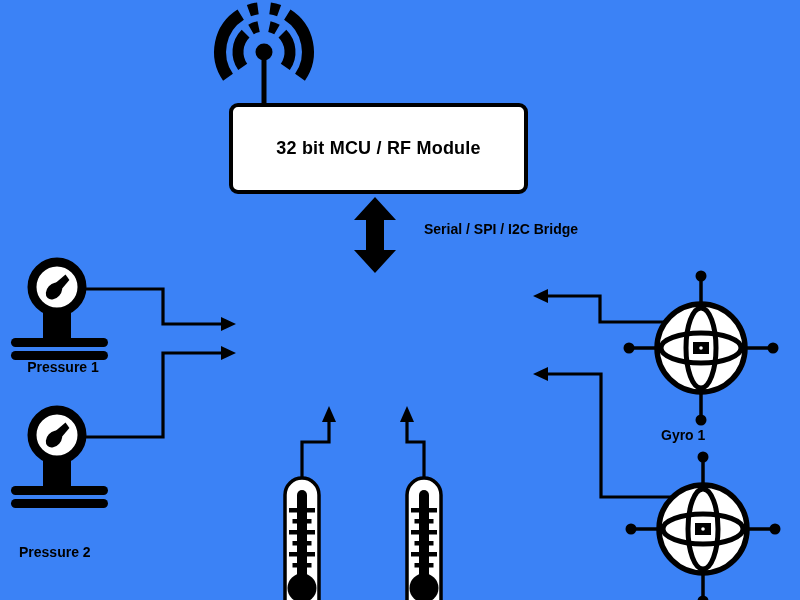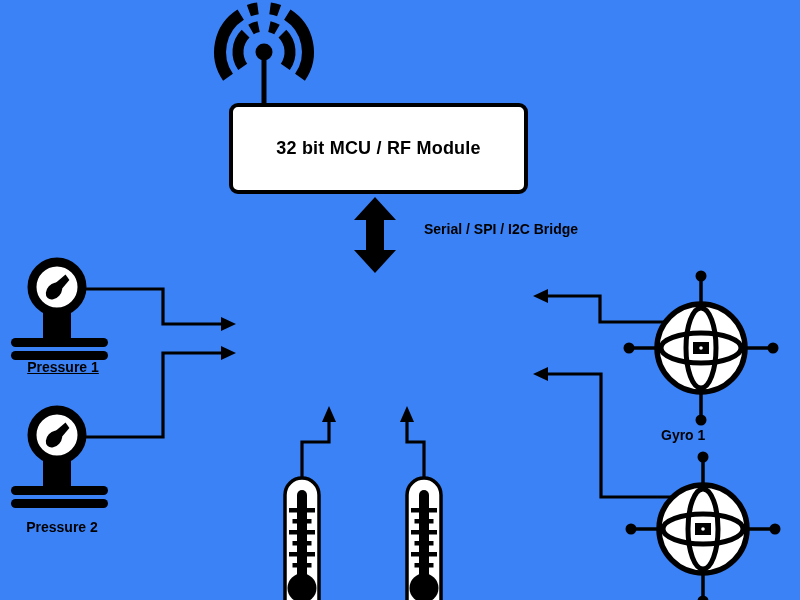--- a/index.html
+++ b/index.html
@@ -12,22 +12,22 @@
     position:absolute;box-sizing:border-box;border:4px solid #000;border-radius:9px;
     background:#fff;display:flex;align-items:center;justify-content:center;
     font-weight:bold;font-size:18px;letter-spacing:0.2px;
   }
   #rf-module-block{left:229px;top:103px;width:299px;height:91px;}
   #mcu8-block{left:234px;top:274px;width:298px;height:131px;}
   .lbl{
     position:absolute;font-weight:bold;font-size:14px;white-space:nowrap;
   }
   #bridge-label{left:424px;top:221px;}
-  #pressure1-label{left:20px;top:359px;width:86px;text-align:center;text-decoration:underline;}
-  #pressure2-label{left:19px;top:519px;width:86px;text-align:center;}
+  #pressure1-label{left:20px;top:359px;width:86px;text-align:center;}
+  #pressure2-label{left:19px;top:544px;width:86px;text-align:left;}
   #gyro1-label{left:661px;top:427px;width:86px;}
   .ink{stroke:#000;fill:none;}
 </style>
 </head>
 <body>
 
 <div id="stage">
 
   <svg id="wires-layer" width="800" height="600" viewBox="0 0 800 600" xmlns="http://www.w3.org/2000/svg">
     <defs>

